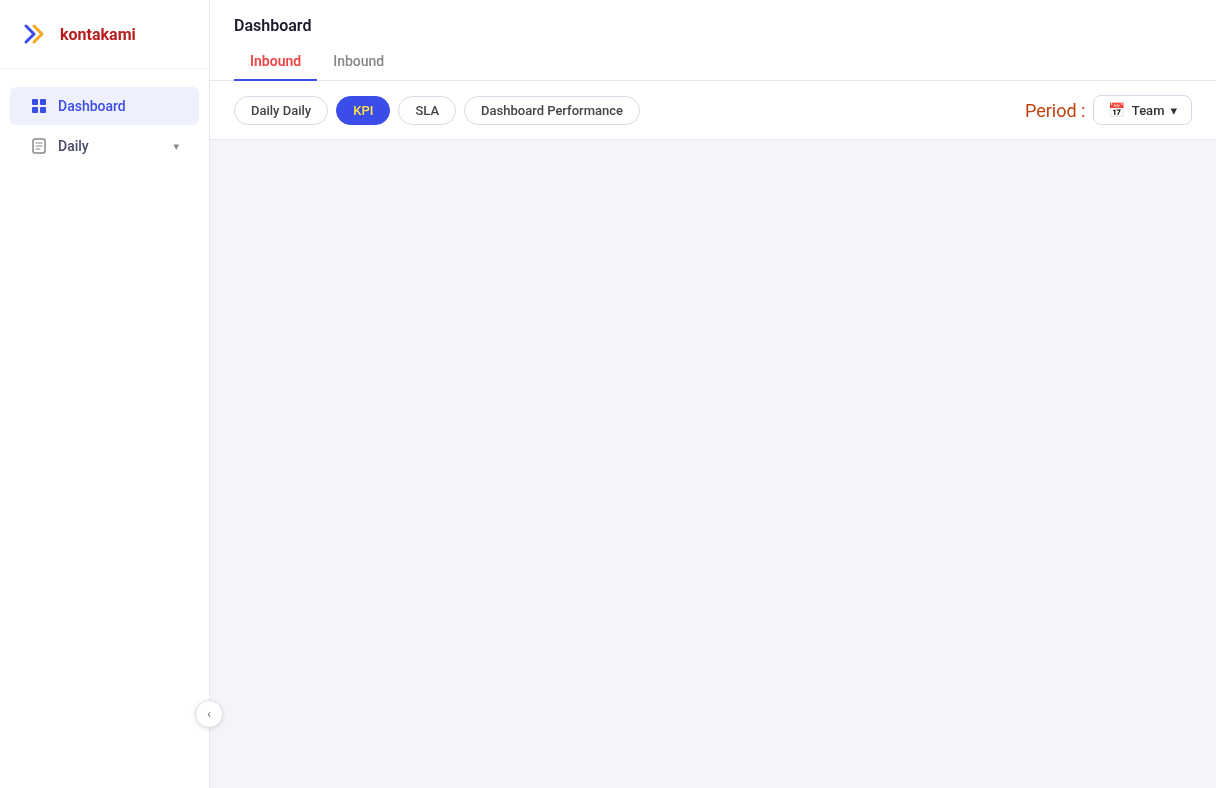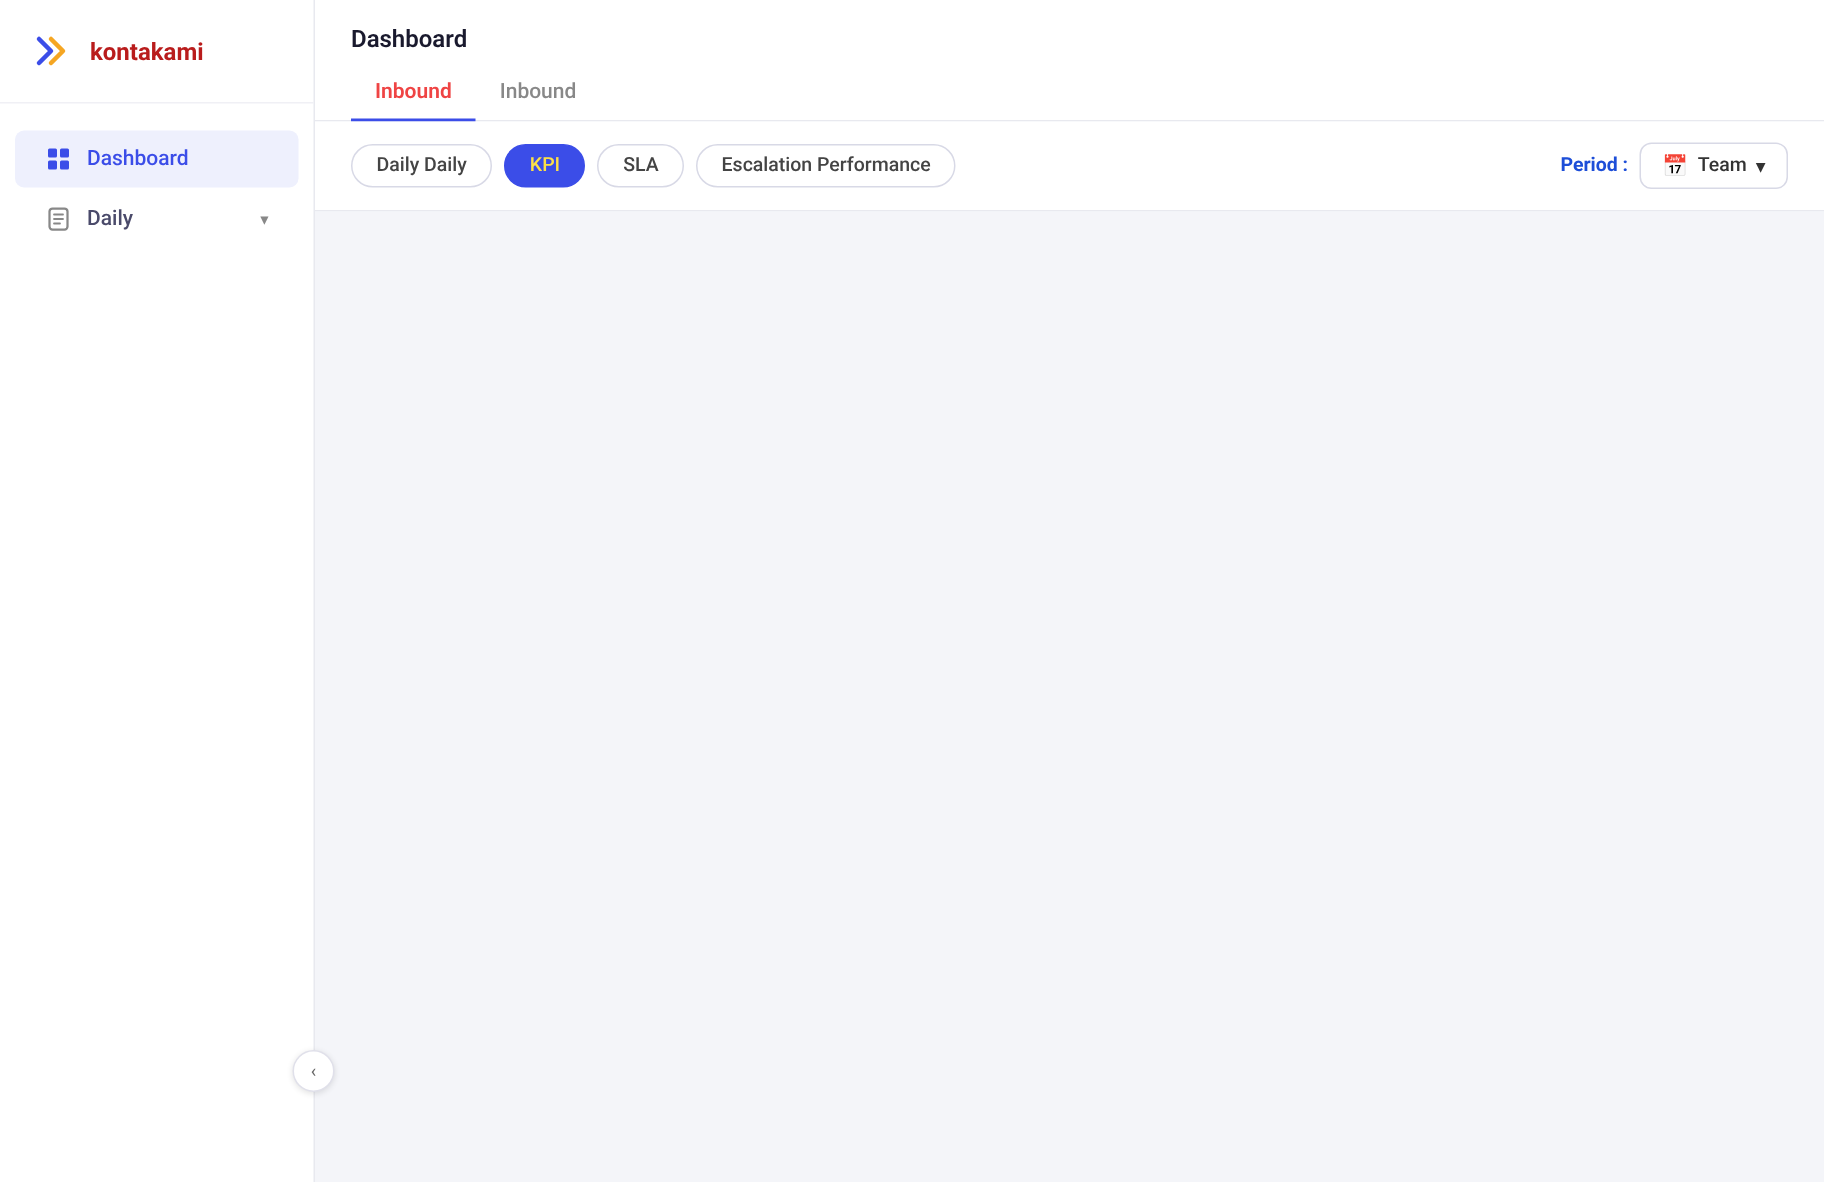--- a/index.html
+++ b/index.html
@@ -183,23 +183,22 @@
       border-color: #3b4de8;
     }
 
     .period-selector {
       display: flex;
       align-items: center;
       gap: 8px;
     }
 
     .period-label {
-      font-size: 13px;
-      color: #1d4ed8;
-      font-weight: bold;
+      font-size: 18px;
+      color: #c2410c;
     }
 
     .period-dropdown {
       display: flex;
       align-items: center;
       gap: 6px;
       padding: 6px 14px;
       border: 1.5px solid #d8d9e6;
       border-radius: 8px;
       background: #ffffff;
@@ -284,21 +283,21 @@
       <div class="pill">
         <span>Daily Daily</span>
       </div>
       <div class="pill active">
         <span>KPI</span>
       </div>
       <div class="pill">
         <span>SLA</span>
       </div>
       <div class="pill">
-        <span>Escalation Performance</span>
+        <span>Dashboard Performance</span>
       </div>
     </div>
 
     <div class="period-selector">
       <span class="period-label">Period :</span>
       <div class="period-dropdown">
         <span class="cal-icon">📅</span>
         <span>Team</span>
         <span>▾</span>
       </div>

